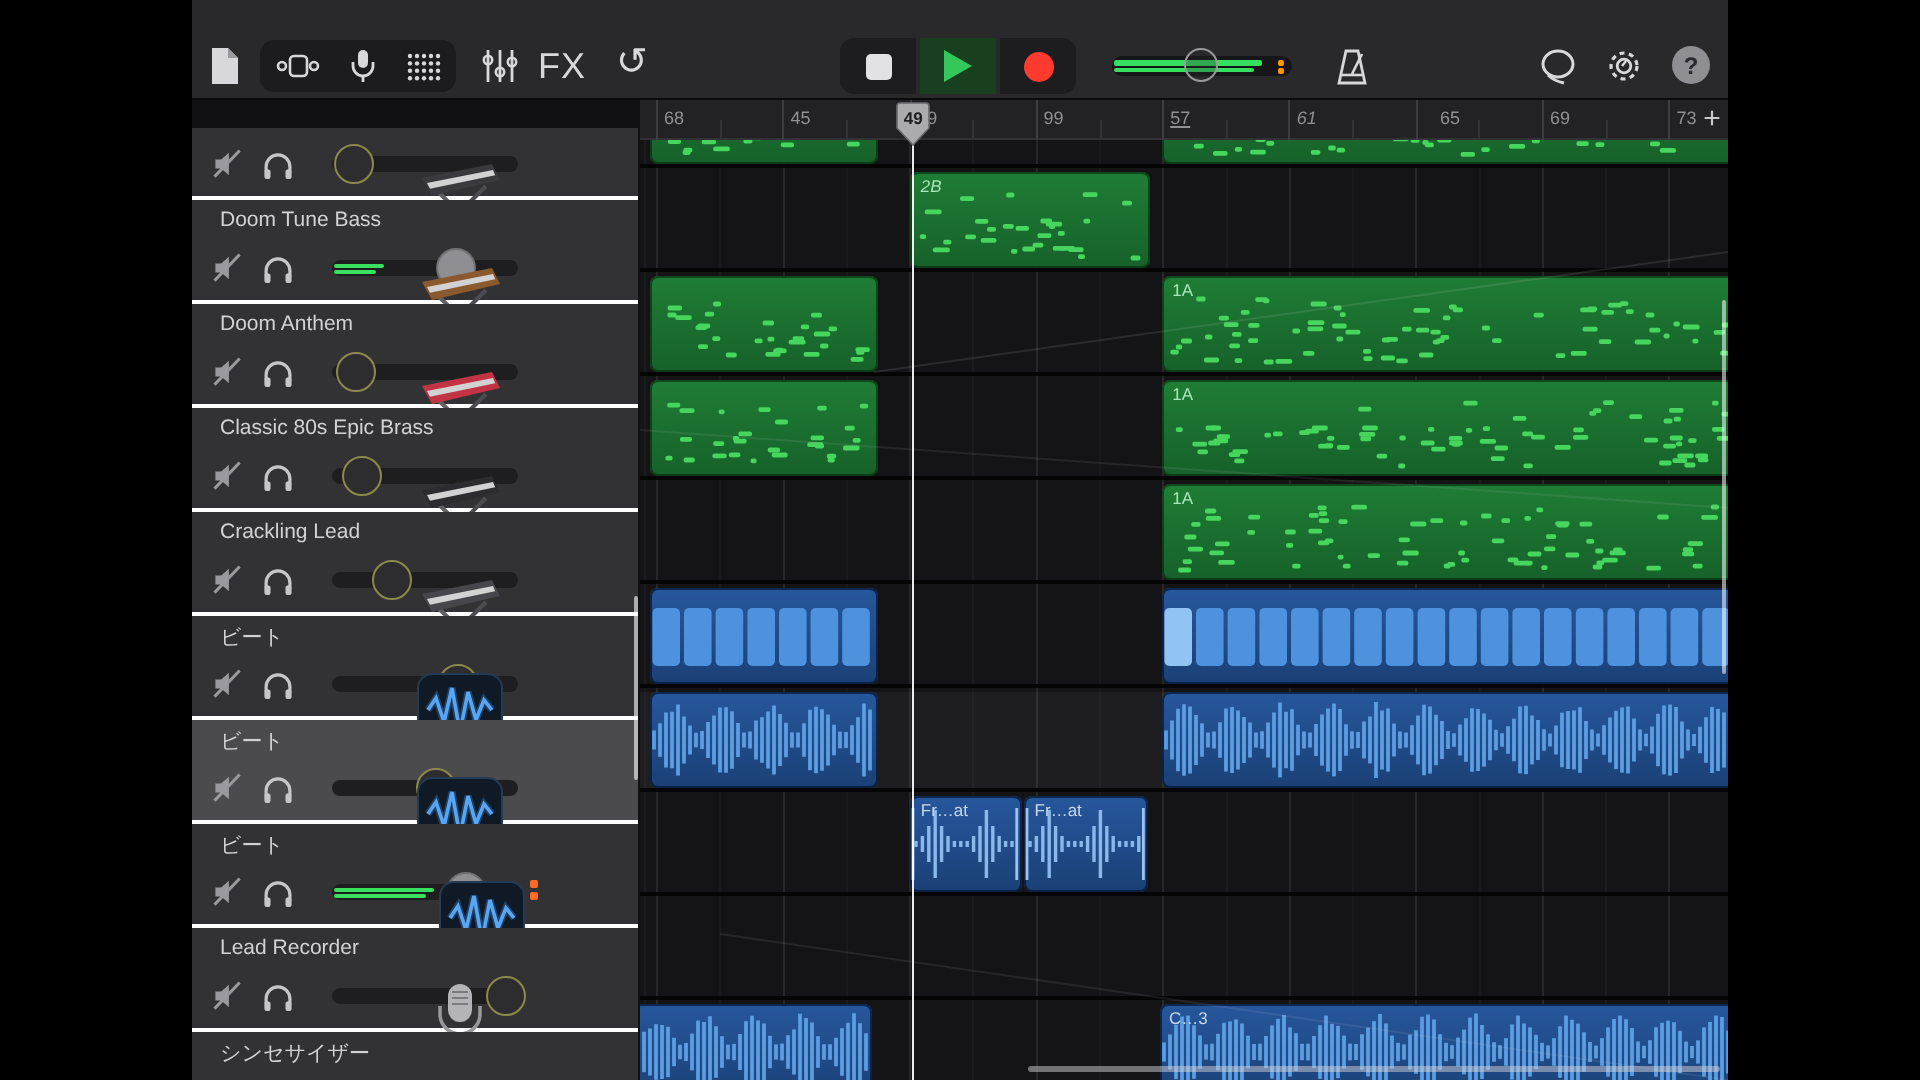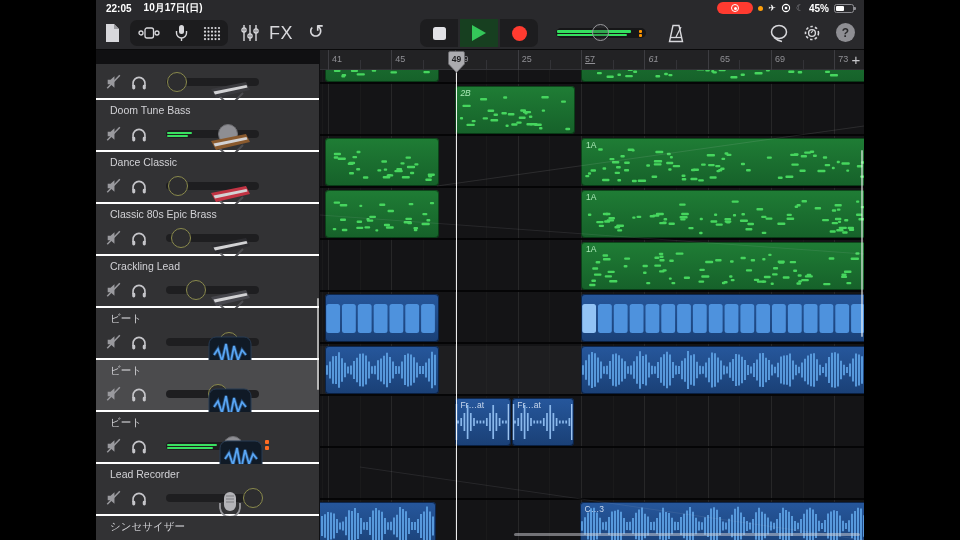--- a/index.html
+++ b/index.html
@@ -87,43 +87,20 @@
   .hdr-scroll { position:absolute; left:221px; top:248px; width:2px; height:92px; background:rgba(255,255,255,0.6); border-radius:2px; z-index:11; }
   .decor { position:absolute; left:0; top:0; z-index:1; }
 </style>
 </head>
 <body>
 
 <div class="screen">
   <div class="content">
 
     <div class="topbar">
-      <div class="statusbar">
-        <span>22:05</span>
-        <span class="date">10月17日(日)</span>
-        <div class="status-right">
-          <span class="rec-pill">
-              <span class="ring">
-                <span class="dot"></span>
-              </span>
-            </span>
-          <span class="orange-dot"></span>
-          <span class="glyph" style="font-size:9px;color:#fff;">✈</span>
-          <svg width="10" height="10" viewBox="0 0 10 10">
-              <circle cx="5" cy="5" r="3.6" fill="none" stroke="#fff" stroke-width="1.1"></circle>
-              <rect x="3.8" y="3.8" width="2.4" height="2.4" fill="#fff"></rect>
-            </svg>
-          <span class="glyph" style="font-size:9px;color:#98989d;">☾</span>
-          <span>45%</span>
-          <span class="batt">
-              <span class="fill"></span>
-              <span class="tip"></span>
-            </span>
-        </div>
-      </div>
 
       <div class="toolbar">
         <span class="tb-icon" style="position:absolute;left:8px;">
           <svg width="17" height="20" viewBox="0 0 17 20">
               <path d="M2 1 h8 l5 5 v13 h-13 z" fill="#d8d8dc"></path>
               <path d="M10 1 l5 5 h-5 z" fill="#9a9a9e"></path>
             </svg>
         </span>
         <div class="tb-group">
           <span class="tb-icon">
@@ -274,21 +251,21 @@
               </span>
               <span class="inst"><svg width="44" height="44" viewBox="0 0 44 44">
     <line x1="10" y1="22" x2="31" y2="42" stroke="#606064" stroke-width="2"></line>
     <line x1="35" y1="20" x2="13" y2="42" stroke="#4c4c50" stroke-width="2"></line>
     <polygon points="3,16 38,9 42,17 8,25" fill="#8a5a2e"></polygon>
     <polygon points="5.5,18.5 38.5,12 39.6,14.6 7,21.4" fill="#d2d2d4"></polygon>
   </svg></span>
             </div>
           </div>
           <div class="h-row" style="top: 88px;">
-            <div class="h-name">Dance Classic</div>
+            <div class="h-name">Doom Anthem</div>
             <div class="h-controls">
               <span class="icon-btn">
                 <svg width="18" height="18" viewBox="0 0 20 20">
                   <path d="M3 7.5 h3.2 l4.3-3.8 v12.6 L6.2 12.5 H3 z" fill="#9a9a9e"></path>
                   <line x1="2.5" y1="17" x2="16.5" y2="2.5" stroke="#9a9a9e" stroke-width="1.7"></line>
                 </svg>
               </span>
               <span class="icon-btn">
                 <svg width="18" height="17" viewBox="0 0 20 20">
                   <path d="M3 14 v-3 a7 7 0 0 1 14 0 v3" fill="none" stroke="#c6c6ca" stroke-width="1.9"></path>
@@ -1323,24 +1300,24 @@
             <span class="tick minor" style="left: 229.5px;"></span>
             <span class="tick" style="left: 261.1px;"></span>
             <span class="tick minor" style="left: 292.8px;"></span>
             <span class="tick" style="left: 324.4px;"></span>
             <span class="tick minor" style="left: 356px;"></span>
             <span class="tick" style="left: 387.7px;"></span>
             <span class="tick minor" style="left: 419.3px;"></span>
             <span class="tick" style="left: 451px;"></span>
             <span class="tick minor" style="left: 482.6px;"></span>
             <span class="tick" style="left: 514.2px;"></span>
-            <span class="num" style="left: 12px;">41</span>
+            <span class="num" style="left: 12px;">68</span>
             <span class="num" style="left: 75.3px;">45</span>
             <span class="num" style="left: 138.6px;">49</span>
-            <span class="num" style="left: 201.8px;">25</span>
+            <span class="num" style="left: 201.8px;">99</span>
             <span class="num" style="left: 265.1px; text-decoration: underline;">57</span>
             <span class="num" style="left: 328.4px; font-style: italic;">61</span>
             <span class="num" style="left: 400px;">65</span>
             <span class="num" style="left: 455px;">69</span>
             <span class="num" style="left: 518.2px;">73</span>
           </div>
         <div class="plus-btn">+</div>
         <div class="playhead-line" id="phline" style="left: 135.8px;"></div>
         <div class="ph-marker" id="phmarker" style="left: 128.1px;">
           <svg width="17" height="22" viewBox="0 0 17 22" style="position:absolute;left:0;top:0;">

